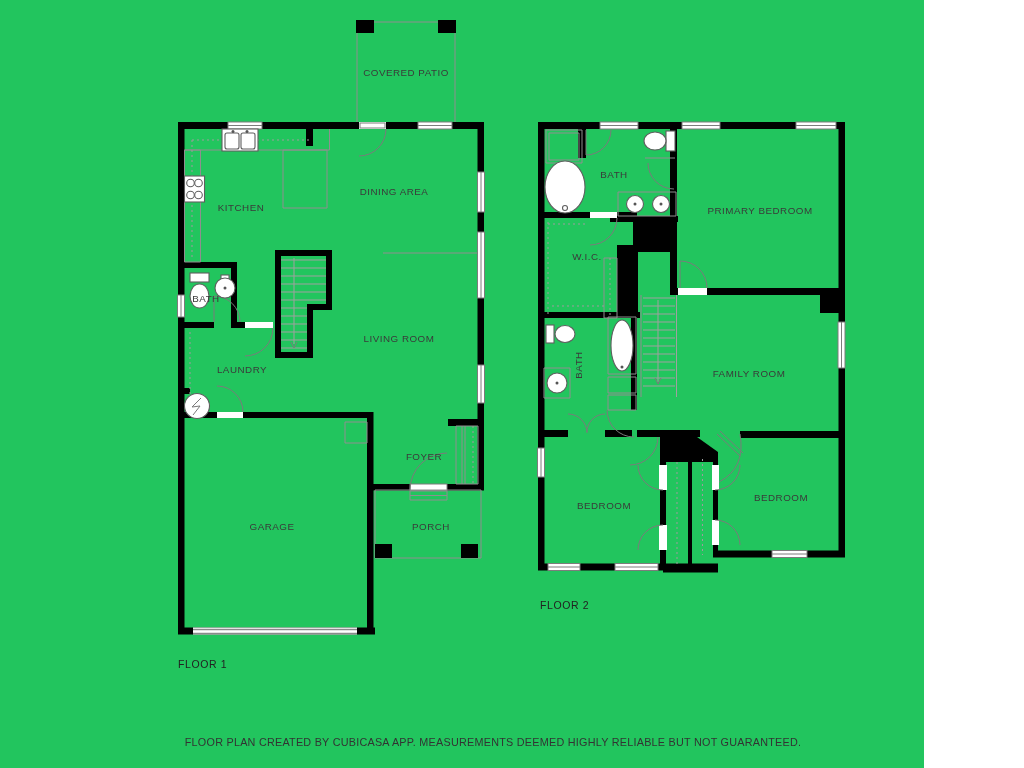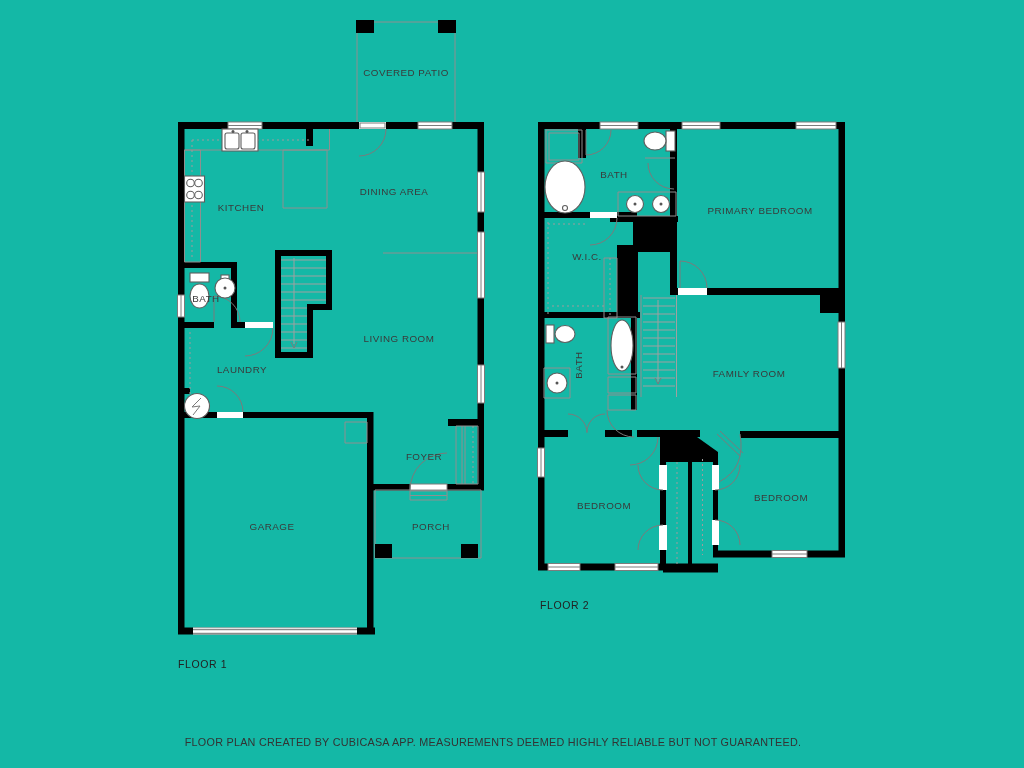--- a/index.html
+++ b/index.html
@@ -1,16 +1,16 @@
 <!DOCTYPE html>
 <html><head>
 <meta charset="utf-8">
 <style>
   html,body{margin:0;padding:0;background:#fff;}
-  .canvas{position:relative;width:1024px;height:768px;background:#14b8a6;overflow:hidden;
+  .canvas{position:relative;width:924px;height:768px;background:#22c55e;overflow:hidden;
           font-family:"Liberation Sans",sans-serif;}
   svg{position:absolute;left:0;top:0;}
   .wall{fill:#000;stroke:none;}
   .gap{fill:#fff;stroke:none;}
   .thin{fill:none;stroke:#8f8f8f;stroke-width:1;}
   .fix{fill:#fff;stroke:#5f5f5f;stroke-width:1.1;}
   .arc{fill:none;stroke:#7b7b7b;stroke-width:1;}
   .dash{fill:none;stroke:#9c9c9c;stroke-width:1;stroke-dasharray:2 3;}
   .win{fill:#fff;stroke:#7c7c7c;stroke-width:1;}
   .winline{fill:none;stroke:#7c7c7c;stroke-width:1;}

